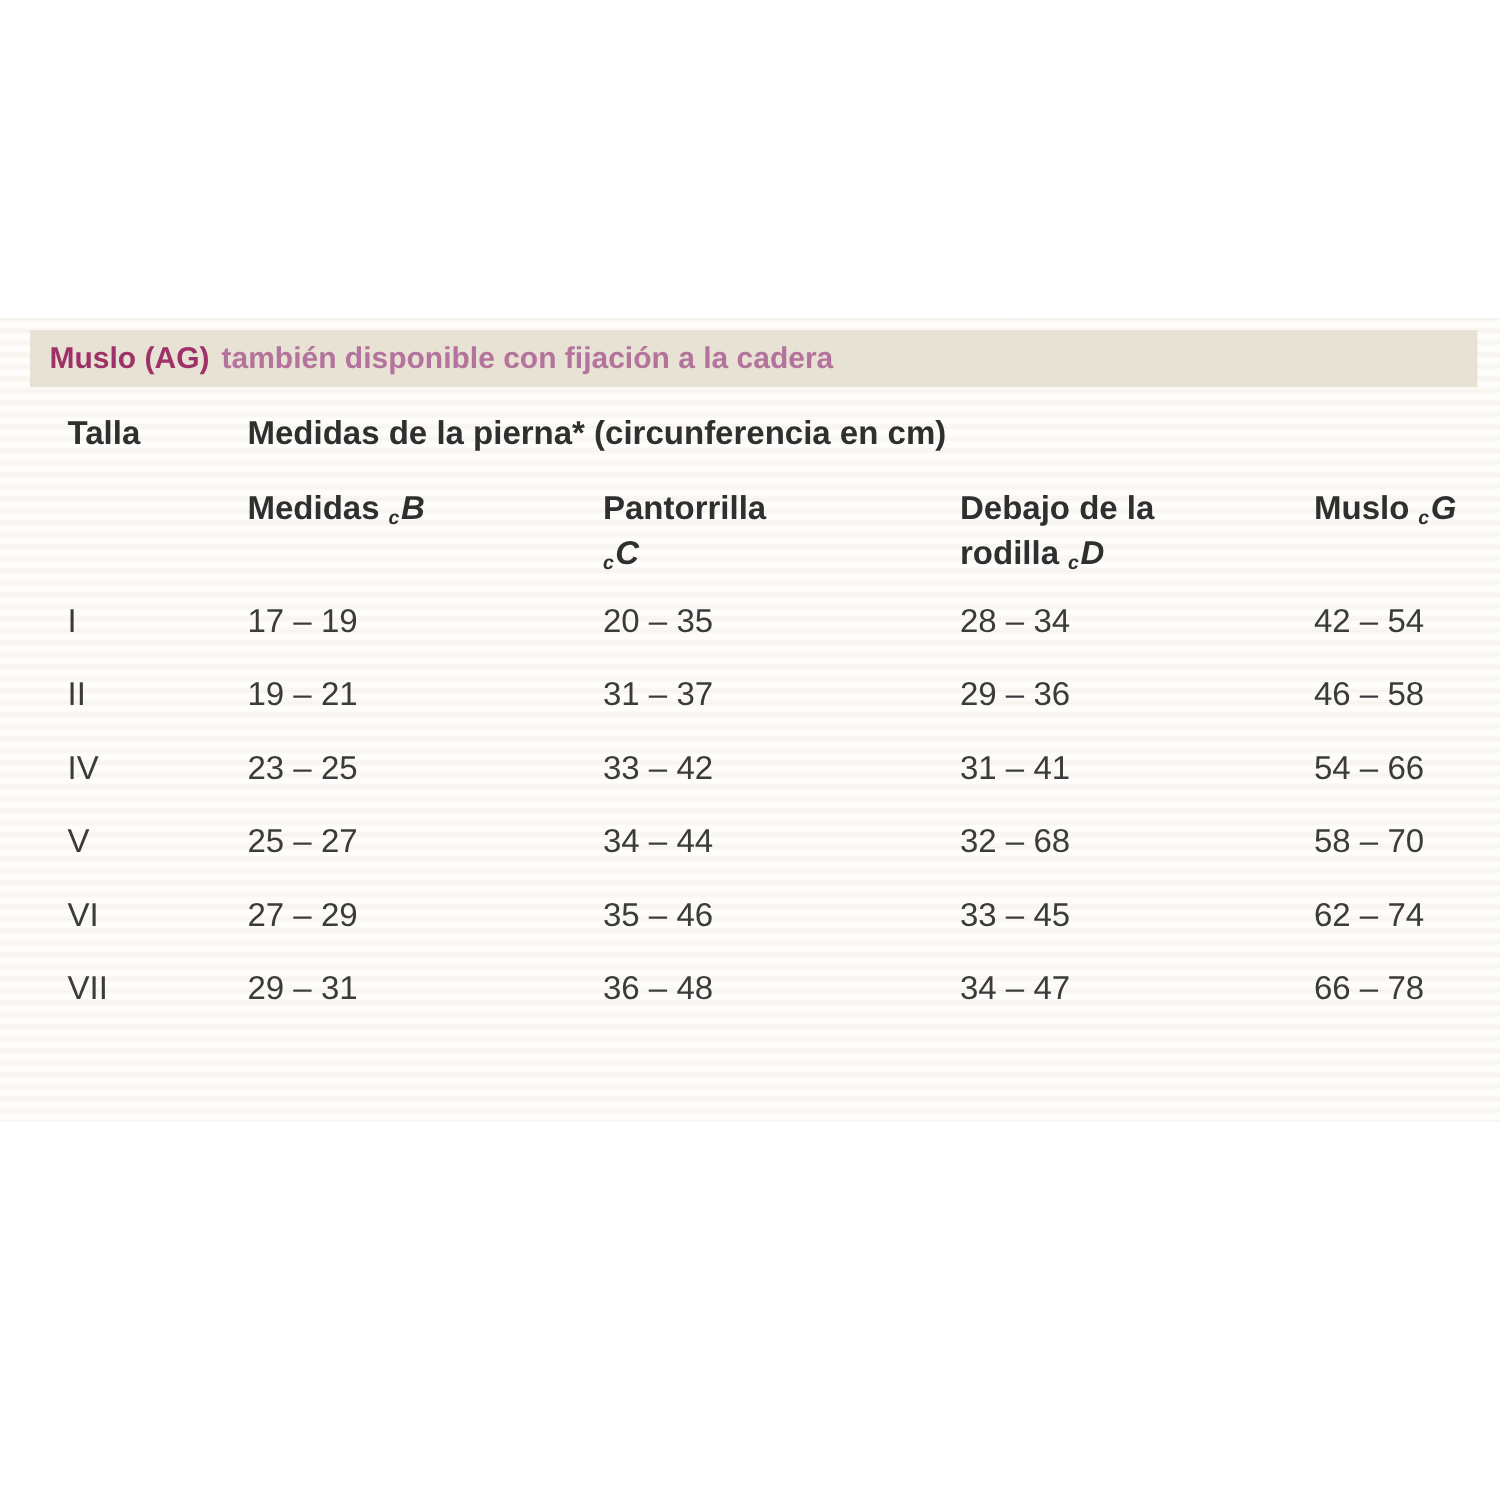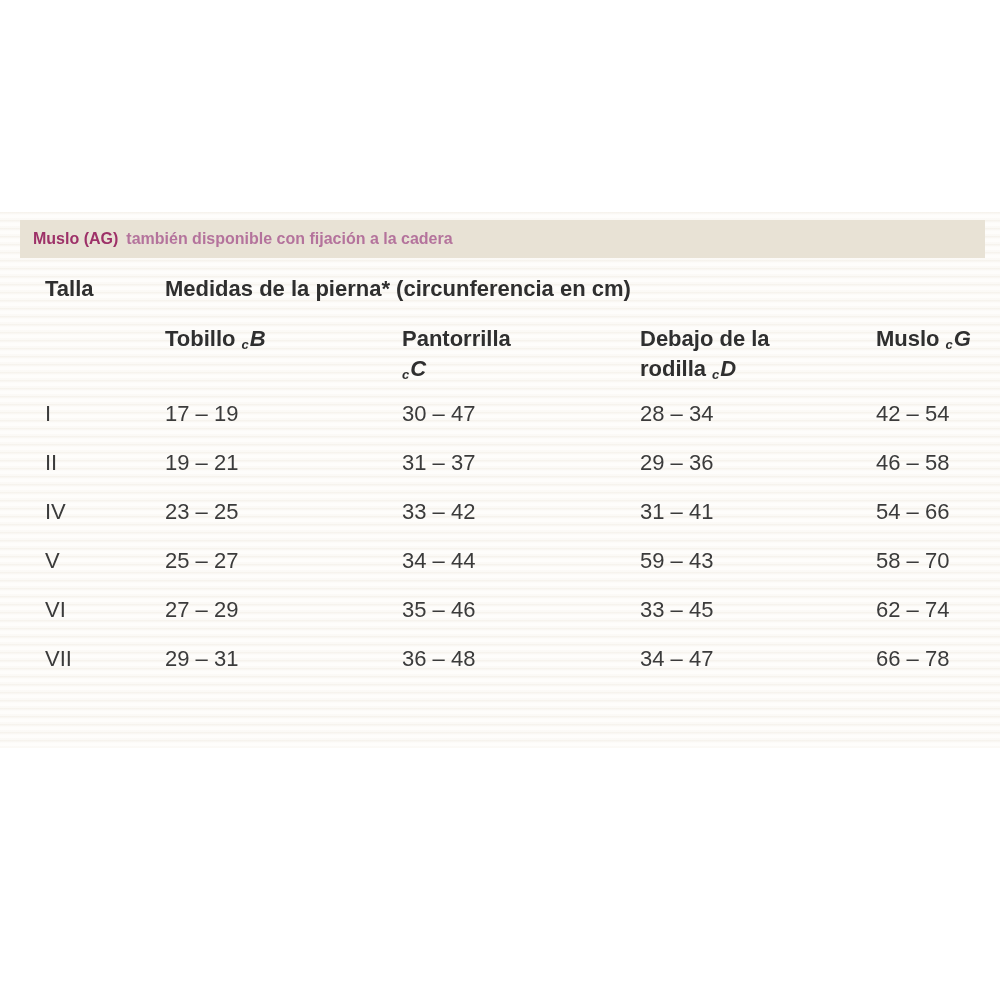--- a/index.html
+++ b/index.html
@@ -37,21 +37,21 @@
     position: absolute;
     left: 20px;
     top: 8px;
     width: 965px;
     height: 38px;
     background: #e8e2d5;
     display: flex;
     align-items: center;
     padding-left: 13px;
     box-sizing: border-box;
-    font-size: 16px;
+    font-size: 20px;
     font-weight: bold;
     white-space: nowrap;
   }
   .banner-title { color: #9d3168; }
   .banner-note  { color: #b4739c; margin-left: 8px; }
 
   .table-wrap {
     position: absolute;
     left: 45px;
     top: 56px;
@@ -131,40 +131,40 @@
             <col class="c-g">
         </colgroup>
         <thead>
           <tr class="group-row">
             <th>Talla</th>
             <th colspan="4">Medidas de la pierna* (circunferencia en cm)</th>
           </tr>
           <tr class="cols-row">
             <th></th>
             <th>
-              <span>Tobillo</span><span class="csym"><span class="csub">c</span><span>B</span></span>
+              <span>Medidas</span><span class="csym"><span class="csub">c</span><span>B</span></span>
             </th>
             <th>
               <span>Pantorrilla</span><br>
               <span class="csym line-start"><span class="csub">c</span><span>C</span></span>
             </th>
             <th>
               <span>Debajo de la</span><br>
               <span>rodilla</span><span class="csym"><span class="csub">c</span><span>D</span></span>
             </th>
             <th>
               <span>Muslo</span><span class="csym"><span class="csub">c</span><span>G</span></span>
             </th>
           </tr>
         </thead>
         <tbody>
           <tr class="data-row">
             <th>I</th>
             <td>17 – 19</td>
-            <td>30 – 47</td>
+            <td>20 – 35</td>
             <td>28 – 34</td>
             <td>42 – 54</td>
           </tr>
           <tr class="data-row">
             <th>II</th>
             <td>19 – 21</td>
             <td>31 – 37</td>
             <td>29 – 36</td>
             <td>46 – 58</td>
           </tr>
@@ -172,21 +172,21 @@
             <th>IV</th>
             <td>23 – 25</td>
             <td>33 – 42</td>
             <td>31 – 41</td>
             <td>54 – 66</td>
           </tr>
           <tr class="data-row">
             <th>V</th>
             <td>25 – 27</td>
             <td>34 – 44</td>
-            <td>59 – 43</td>
+            <td>32 – 68</td>
             <td>58 – 70</td>
           </tr>
           <tr class="data-row">
             <th>VI</th>
             <td>27 – 29</td>
             <td>35 – 46</td>
             <td>33 – 45</td>
             <td>62 – 74</td>
           </tr>
           <tr class="data-row">

